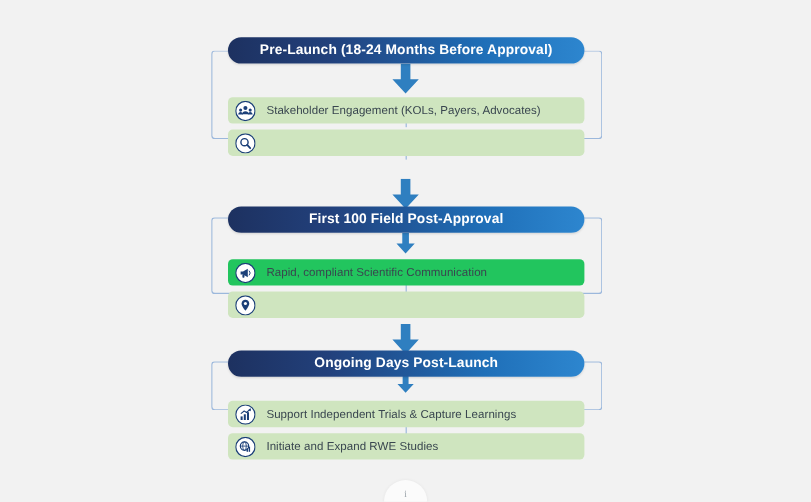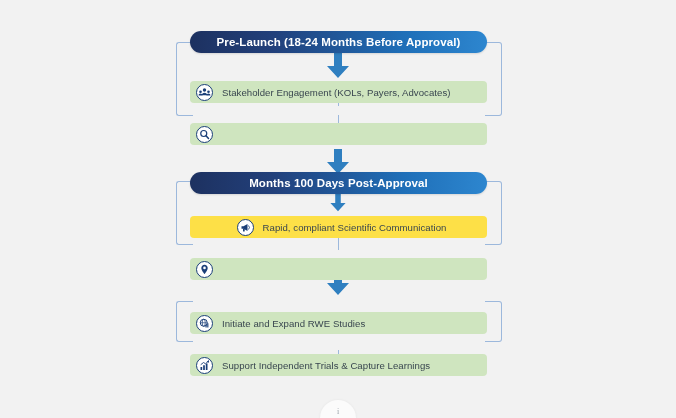--- a/index.html
+++ b/index.html
@@ -70,35 +70,35 @@
     justify-content: center;
     box-shadow: 0 1px 2px rgba(0,0,0,0.12);
     position: relative;
     z-index: 4;
   }
 
   .rows {
     margin-top: 9px;
     display: flex;
     flex-direction: column;
-    gap: 20px;
+    gap: 5px;
   }
 
   .row {
     height: 22px;
     border-radius: 4px;
     display: flex;
     align-items: center;
     padding-left: 6px;
     box-sizing: border-box;
     position: relative;
     z-index: 3;
   }
   .row.green { background: #cfe5bf; }
-  .row.blue  { background: #fde047; justify-content: center; }
+  .row.blue  { background: #22c55e; }
 
   .row-icon {
     width: 17px;
     height: 17px;
     flex: 0 0 17px;
     margin-right: 9px;
     display: block;
   }
 
   .row-label {
@@ -204,21 +204,21 @@
           <line x1="20" y1="19.5" x2="25" y2="25" stroke="#1b3f78" stroke-width="3" stroke-linecap="round"></line>
         </svg>
       </div>
 
 
     </div>
   </div>
 
   <div class="stage" style="top:172px;">
     <div class="stage-header">
-      <span>Months 100 Days Post-Approval</span>
+      <span>First 100 Field Post-Approval</span>
     </div>
     <div class="rows" style="margin-top:22px;">
 
       <div class="row blue">
         <svg class="row-icon" viewBox="0 0 34 34">
           <circle cx="17" cy="17" r="16" fill="#ffffff" stroke="#1b3f78" stroke-width="2"></circle>
           <path d="M9 14.5h4l8-4.5v14l-8-4.5H9z" fill="#1b3f78"></path>
           <rect x="12" y="19" width="3.4" height="6" rx="1.2" fill="#1b3f78"></rect>
           <path d="M23.5 13.5a5 5 0 0 1 0 7" fill="none" stroke="#1b3f78" stroke-width="1.6" stroke-linecap="round"></path>
         </svg>
@@ -230,46 +230,49 @@
           <circle cx="17" cy="17" r="16" fill="#ffffff" stroke="#1b3f78" stroke-width="2"></circle>
           <path d="M17 7.5c-3.6 0-6.4 2.8-6.4 6.3 0 4.8 6.4 12.2 6.4 12.2s6.4-7.4 6.4-12.2c0-3.5-2.8-6.3-6.4-6.3z" fill="#1b3f78"></path>
           <circle cx="17" cy="13.8" r="2.6" fill="#ffffff"></circle>
         </svg>
       </div>
 
     </div>
   </div>
 
   <div class="stage" style="top:292px;">
+    <div class="stage-header">
+      <span>Ongoing Days Post-Launch</span>
+    </div>
     <div class="rows" style="margin-top:20px;">
+
+      <div class="row green">
+        <svg class="row-icon" viewBox="0 0 34 34">
+          <circle cx="17" cy="17" r="16" fill="#ffffff" stroke="#1b3f78" stroke-width="2"></circle>
+          <rect x="9" y="20" width="3.4" height="6" fill="#1b3f78"></rect>
+          <rect x="14.3" y="16.5" width="3.4" height="9.5" fill="#1b3f78"></rect>
+          <rect x="19.6" y="13" width="3.4" height="13" fill="#1b3f78"></rect>
+          <path d="M10 15l5-4 4 2.5 6-5.5" fill="none" stroke="#1b3f78" stroke-width="1.8" stroke-linecap="round" stroke-linejoin="round"></path>
+          <polygon points="25.8,6.5 26,11.3 21.4,9.6" fill="#1b3f78"></polygon>
+        </svg>
+        <span class="row-label">Support Independent Trials &amp; Capture Learnings</span>
+      </div>
 
       <div class="row green">
         <svg class="row-icon" viewBox="0 0 34 34">
           <circle cx="17" cy="17" r="16" fill="#ffffff" stroke="#1b3f78" stroke-width="2"></circle>
           <circle cx="15.5" cy="15.5" r="7" fill="none" stroke="#1b3f78" stroke-width="2"></circle>
           <ellipse cx="15.5" cy="15.5" rx="3" ry="7" fill="none" stroke="#1b3f78" stroke-width="1.4"></ellipse>
           <line x1="8.5" y1="15.5" x2="22.5" y2="15.5" stroke="#1b3f78" stroke-width="1.4"></line>
           <rect x="19" y="19" width="2.3" height="6" fill="#1b3f78"></rect>
           <rect x="22.5" y="16.5" width="2.3" height="8.5" fill="#1b3f78"></rect>
         </svg>
         <span class="row-label">Initiate and Expand RWE Studies</span>
       </div>
 
-      <div class="row green">
-        <svg class="row-icon" viewBox="0 0 34 34">
-          <circle cx="17" cy="17" r="16" fill="#ffffff" stroke="#1b3f78" stroke-width="2"></circle>
-          <rect x="9" y="20" width="3.4" height="6" fill="#1b3f78"></rect>
-          <rect x="14.3" y="16.5" width="3.4" height="9.5" fill="#1b3f78"></rect>
-          <rect x="19.6" y="13" width="3.4" height="13" fill="#1b3f78"></rect>
-          <path d="M10 15l5-4 4 2.5 6-5.5" fill="none" stroke="#1b3f78" stroke-width="1.8" stroke-linecap="round" stroke-linejoin="round"></path>
-          <polygon points="25.8,6.5 26,11.3 21.4,9.6" fill="#1b3f78"></polygon>
-        </svg>
-        <span class="row-label">Support Independent Trials &amp; Capture Learnings</span>
-      </div>
-
     </div>
   </div>
 
   <div class="bottom-dot">
     <span>i</span>
   </div>
 
 </div>
 
 </body></html>

